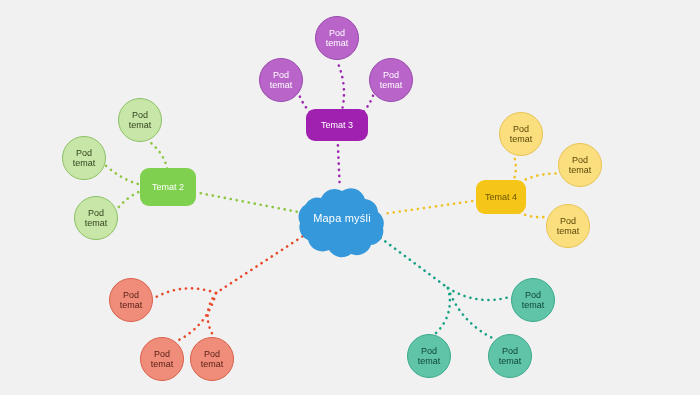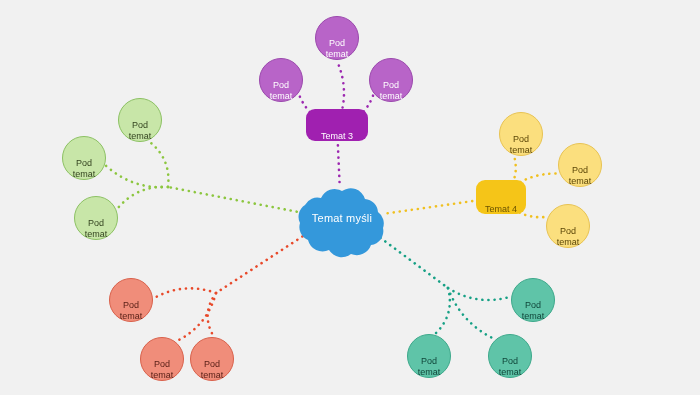--- a/index.html
+++ b/index.html
@@ -21,21 +21,21 @@
   svg.links {
     position: absolute;
     left: 0;
     top: 0;
     width: 700px;
     height: 395px;
   }
   .node {
     position: absolute;
     display: flex;
-    align-items: flex-end;
+    align-items: center;
     justify-content: center;
     text-align: center;
     box-sizing: border-box;
     line-height: 1.15;
   }
   .topic-box {
     width: 56px;
     height: 38px;
     border-radius: 9px;
     font-size: 9px;
@@ -110,40 +110,43 @@
         a 14 14 0 0 1 5 16
         a 14 14 0 0 1 -12 17
         a 15 15 0 0 1 -20 9
         a 15 15 0 0 1 -22 -4
         a 15 15 0 0 1 -21 -10
         a 14 14 0 0 1 -8 -17
         a 14 14 0 0 1 5 -18
         a 14 14 0 0 1 16 -7
         Z" fill="#3498db"></path>
     </svg>
-    <div class="cloud-label">Temat myśli</div>
+    <div class="cloud-label">Mapa myśli</div>
   </div>
 
     <div class="node sub-circle" style="left: 109px; top: 278px; background: rgb(240, 141, 122); border: 1px solid rgb(217, 96, 74); color: rgb(90, 33, 24);">
       <span>
         <span>Pod</span>
         <span>temat</span>
       </span>
     </div>
     <div class="node sub-circle" style="left: 140px; top: 337px; background: rgb(240, 141, 122); border: 1px solid rgb(217, 96, 74); color: rgb(90, 33, 24);">
       <span>
         <span>Pod</span>
         <span>temat</span>
       </span>
     </div>
     <div class="node sub-circle" style="left: 190px; top: 337px; background: rgb(240, 141, 122); border: 1px solid rgb(217, 96, 74); color: rgb(90, 33, 24);">
       <span>
         <span>Pod</span>
         <span>temat</span>
       </span>
+    </div>
+    <div class="node topic-box" style="left: 140px; top: 168px; width: 56px; height: 38px; background: rgb(126, 208, 78); color: rgb(255, 255, 255);">
+      <span>Temat 2</span>
     </div>
     <div class="node sub-circle" style="left: 118px; top: 98px; background: rgb(200, 230, 168); border: 1px solid rgb(140, 193, 99); color: rgb(51, 67, 31);">
       <span>
         <span>Pod</span>
         <span>temat</span>
       </span>
     </div>
     <div class="node sub-circle" style="left: 62px; top: 136px; background: rgb(200, 230, 168); border: 1px solid rgb(140, 193, 99); color: rgb(51, 67, 31);">
       <span>
         <span>Pod</span>

